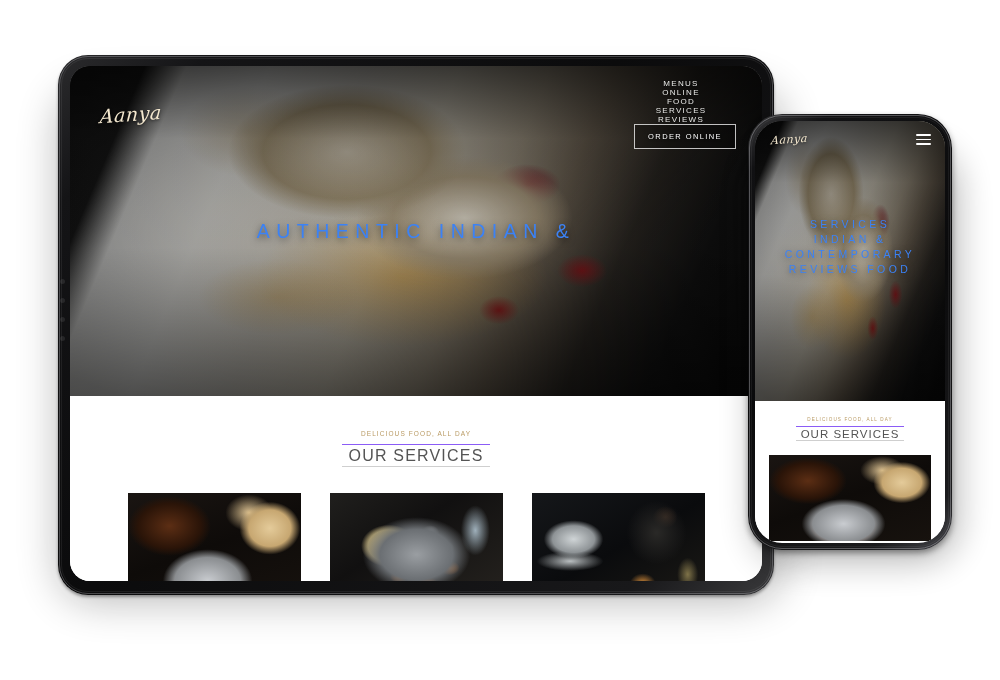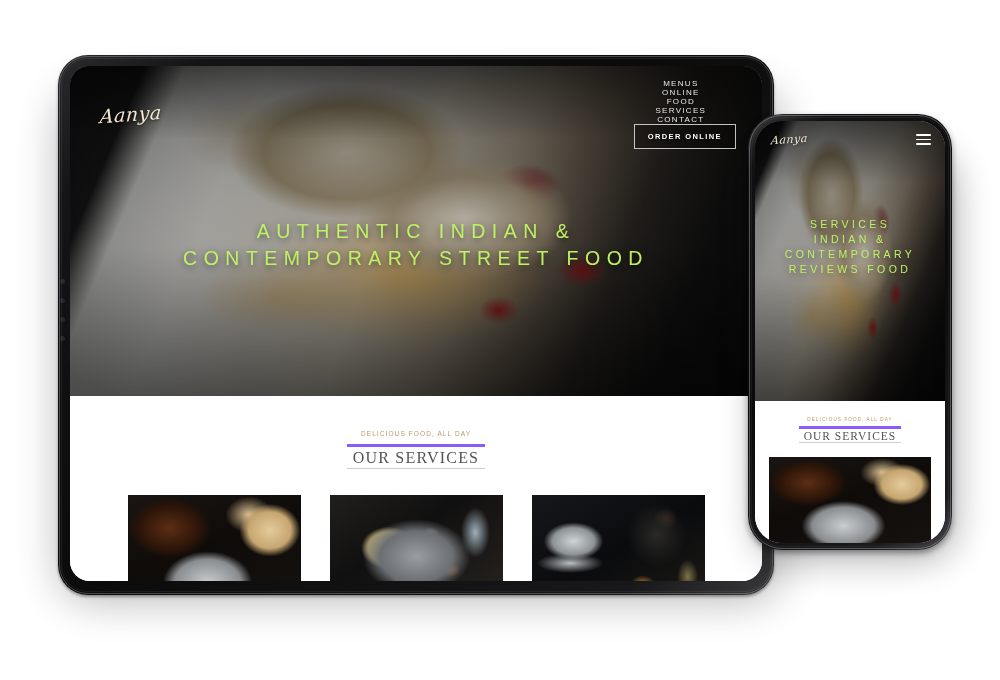--- a/index.html
+++ b/index.html
@@ -197,48 +197,47 @@
     color: #e9e9e7;
     text-decoration: none;
     white-space: nowrap;
     text-shadow: 0 1px 2px rgba(0,0,0,0.6);
   }
   .order-btn {
     color: #ffffff;
     border: 1px solid rgba(255,255,255,0.75);
     background: rgba(0,0,0,0.25);
     white-space: nowrap;
-    font-weight: bold;
+    font-weight: normal;
   }
 
   .hero-title {
     position: absolute;
     left: 0; right: 0;
     z-index: 3;
     text-align: center;
-    color: #bef264;
+    color: #3b82f6;
     font-weight: 300;
     text-shadow: 0 2px 7px rgba(0,0,0,0.55);
   }
 
   .services {
     background: #ffffff;
     text-align: center;
   }
   .eyebrow {
     color: #b99a63;
     letter-spacing: 1.1px;
   }
   .sec-title {
     color: #545454;
     font-weight: 300;
     display: inline-block;
-    border-top: 3px solid #8b5cf6;
+    border-top: 1px solid #8b5cf6;
     border-bottom: 1px solid #cfcfcf;
-    font-family: Liberation Serif, serif;
   }
 
   .cards {
     display: flex;
     justify-content: center;
   }
   .card {
     overflow: hidden;
     background: #151515;
     position: relative;
@@ -349,28 +348,27 @@
         <div class="hero-photo"></div>
         <div class="hero-vignette"></div>
 
         <nav class="nav">
           <div class="logo">Aanya</div>
           <div class="nav-links">
             <a class="nav-link" href="#">MENUS</a>
             <a class="nav-link" href="#">ONLINE</a>
             <a class="nav-link" href="#">FOOD</a>
             <a class="nav-link" href="#">SERVICES</a>
-            <a class="nav-link" href="#">CONTACT</a>
+            <a class="nav-link" href="#">REVIEWS</a>
             <a class="nav-link order-btn" href="#">ORDER ONLINE</a>
           </div>
         </nav>
 
         <h1 class="hero-title">
           <div>AUTHENTIC INDIAN &amp;</div>
-          <div>CONTEMPORARY STREET FOOD</div>
         </h1>
       </section>
 
       <section class="services">
         <div class="eyebrow">DELICIOUS FOOD, ALL DAY</div>
         <div><span class="sec-title">OUR SERVICES</span></div>
         <div class="cards">
           <div class="card">
             <div class="card-photo photo-curry"></div>
           </div>

